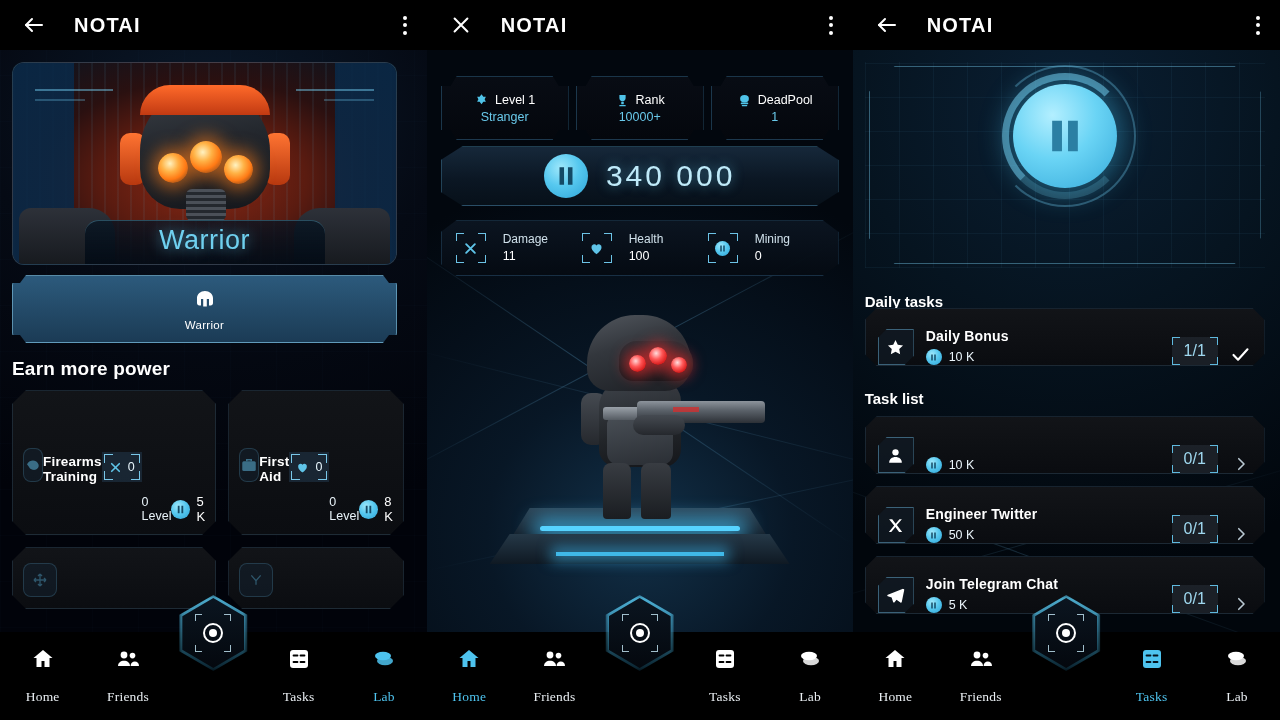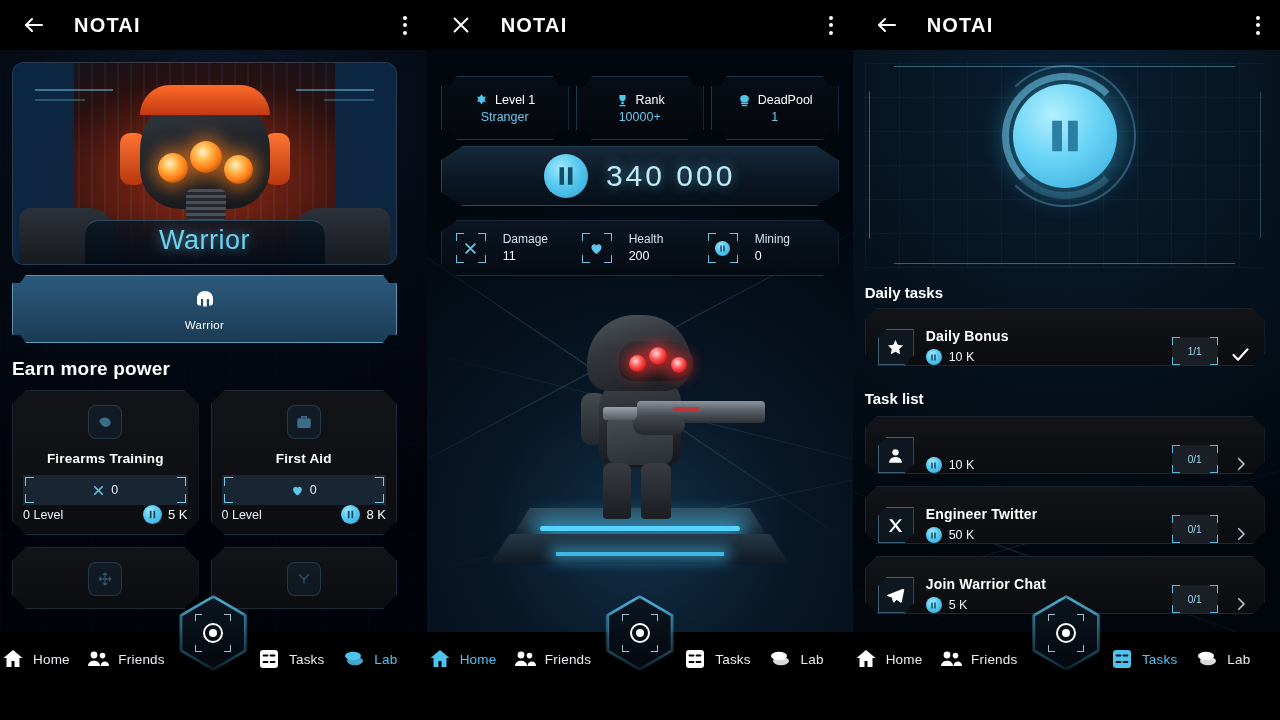--- a/index.html
+++ b/index.html
@@ -80,21 +80,21 @@
   .ctab.active .ctab-label { color:#ffffff; }
   .ctab-ico { width:26px; height:26px; display:flex; align-items:center; justify-content:center; }
 
   .sec-title { position:absolute; left:12px; color:#ffffff; font-size:19px; font-weight:700; letter-spacing:.2px; }
 
   .power-grid { position:absolute; left:12px; top:390px; width:385px; display:grid; grid-template-columns:1fr 1fr; gap:12px; }
   .pcard { position:relative; height:145px; border-radius:12px; padding:10px;
     background:linear-gradient(180deg,#121418 0%,#0b0d11 100%);
     border:1px solid rgba(55,85,110,.35);
     clip-path: polygon(0 14px, 14px 0, calc(100% - 14px) 0, 100% 14px, 100% calc(100% - 14px), calc(100% - 14px) 100%, 14px 100%, 0 calc(100% - 14px));
-    display:flex; flex-direction:column; align-items:center; }
+    display:flex; align-items:center; }
   .pcard-ico { width:34px; height:34px; margin-top:4px; border-radius:8px; border:1px solid rgba(70,120,150,.35);
     display:flex; align-items:center; justify-content:center; background:rgba(20,34,48,.5); }
   .pcard-name { margin-top:12px; font-size:13.5px; color:#fff; font-weight:700; letter-spacing:.2px; }
   .stat-box { margin-top:9px; width:100%; height:30px; position:relative;
     background:rgba(34,56,76,.55); display:flex; align-items:center; justify-content:center; gap:6px; }
   .stat-box .br { position:absolute; width:9px; height:9px; border:1.6px solid #79c7e8; }
   .stat-box .br.tl { left:2px; top:2px; border-right:0; border-bottom:0; }
   .stat-box .br.tr { right:2px; top:2px; border-left:0; border-bottom:0; }
   .stat-box .br.bl { left:2px; bottom:2px; border-right:0; border-top:0; }
   .stat-box .br.brr { right:2px; bottom:2px; border-left:0; border-top:0; }
@@ -209,27 +209,27 @@
   .task-txt { flex:1; display:flex; flex-direction:column; gap:5px; }
   .task-name { color:#fff; font-size:14px; font-weight:700; letter-spacing:.2px; }
   .task-reward { display:flex; align-items:center; gap:7px; color:#eaf4fa; font-size:12.5px; }
   .prog { position:relative; width:46px; height:28px; display:flex; align-items:center; justify-content:center;
     background:rgba(40,48,56,.55); flex:none; }
   .prog .br { position:absolute; width:8px; height:8px; border:1.6px solid #5fb9de; }
   .prog .br.tl{left:0;top:0;border-right:0;border-bottom:0}
   .prog .br.tr{right:0;top:0;border-left:0;border-bottom:0}
   .prog .br.bl{left:0;bottom:0;border-right:0;border-top:0}
   .prog .br.brr{right:0;bottom:0;border-left:0;border-top:0}
-  .prog span { color:#9fd8ef; font-size:10px; }
+  .prog span { color:#9fd8ef; font-size:16px; }
   .task-end { width:22px; flex:none; display:flex; align-items:center; justify-content:center; color:#b9c8d2; }
 
   
   .navbar { position:absolute; left:0; bottom:0; width:100%; height:88px; background:#000; z-index:25;
     display:flex; align-items:flex-start; padding-top:14px; }
-  .nav-item { flex:1; display:flex; align-items:center; gap:7px; }
+  .nav-item { flex:1; display:flex; flex-direction:column; align-items:center; gap:17px;font-family:Liberation Serif, serif; }
   .nav-item.spacer { visibility:hidden; }
   .nav-lab { font-size:13.5px; color:#e9eef2; letter-spacing:.2px; }
   .nav-item.active .nav-lab { color:#4ec3ee; }
   .nav-ico { width:26px; height:26px; display:flex; align-items:center; justify-content:center; color:#fff; }
   .nav-item.active .nav-ico { color:#4ec3ee; }
   .center-btn { position:absolute; left:50%; transform:translateX(-50%); bottom:52px; width:62px; height:70px; z-index:28;
     display:flex; align-items:center; justify-content:center; }
   .hexbg { position:absolute; inset:0; background:linear-gradient(180deg,#0b1520,#04080e);
     clip-path:polygon(50% 0,100% 26%,100% 74%,50% 100%,0 74%,0 26%);
     box-shadow:0 0 26px 7px rgba(60,190,240,.45); border:0; }
@@ -534,21 +534,21 @@
           <i class="br tl"></i>
             <i class="br tr"></i>
             <i class="br bl"></i>
             <i class="br brr"></i>
           <svg width="15" height="15" viewBox="0 0 24 24" fill="#5fc4e8">
               <path d="M12 21s-8-5-8-10.5A4.5 4.5 0 0112 7a4.5 4.5 0 018 3.5C20 16 12 21 12 21z"></path>
             </svg>
         </div>
         <div class="dhm-lab">
             <div>Health</div>
-            <div class="dhm-val">200</div>
+            <div class="dhm-val">100</div>
           </div>
       </div>
       <div class="dhm-item">
         <div class="frame-ico">
           <i class="br tl"></i>
             <i class="br tr"></i>
             <i class="br bl"></i>
             <i class="br brr"></i>
           <span class="coin" style="width:15px;height:15px;">
               <svg width="9" height="9" viewBox="0 0 24 24" fill="#134a66">
@@ -676,21 +676,21 @@
         <div class="ring2"></div>
           <div class="ring"></div>
         <div class="coin-face">
           <svg width="56" height="56" viewBox="0 0 24 24" fill="#2b7fa3">
               <path d="M6.5 5.5h4.2v13H6.5zM13.3 5.5h4.2v13h-4.2z"></path>
             </svg>
         </div>
       </div>
     </div>
 
-    <div class="task-head" style="top:284px;">Daily tasks</div>
+    <div class="task-head" style="top:293px;">Daily tasks</div>
 
     <div class="task-list" style="top:308px;">
       <div class="task-row">
         <div class="task-ico">
           <svg width="19" height="19" viewBox="0 0 24 24" fill="#fff">
               <path d="M12 2.5l2.9 6 6.6.9-4.8 4.6 1.2 6.5L12 17.4 6.1 20.5l1.2-6.5L2.5 9.4l6.6-.9z"></path>
             </svg>
         </div>
         <div class="task-txt">
           <div class="task-name">Daily Bonus</div>
@@ -783,21 +783,21 @@
         </div>
       </div>
 
       <div class="task-row">
         <div class="task-ico">
           <svg width="19" height="19" viewBox="0 0 24 24" fill="#fff">
               <path d="M21.5 3.5L2.3 11c-.9.35-.88 1.62.03 1.93l4.8 1.6 1.85 5.6c.27.8 1.3.98 1.82.32l2.5-3.1 4.9 3.6c.64.47 1.55.12 1.72-.66l3.1-15.1c.17-.82-.63-1.5-1.5-1.16z"></path>
             </svg>
         </div>
         <div class="task-txt">
-          <div class="task-name">Join Warrior Chat</div>
+          <div class="task-name">Join Telegram Chat</div>
           <div class="task-reward">
             <span class="coin" style="width:16px;height:16px;">
                 <svg width="9" height="9" viewBox="0 0 24 24" fill="#134a66">
                   <path d="M6 4h4v16H6zM14 4h4v16h-4z"></path>
                 </svg>
               </span>
             <span>5 K</span>
           </div>
         </div>
         <div class="prog">

